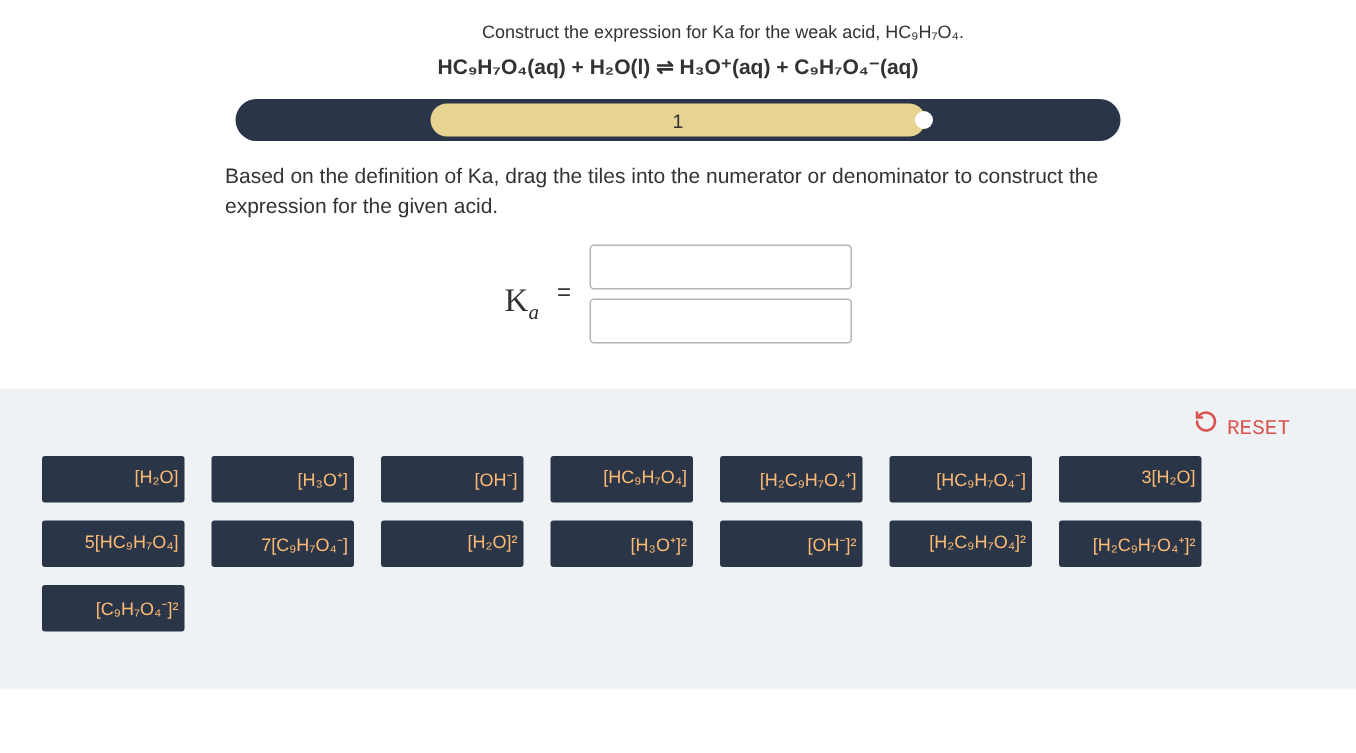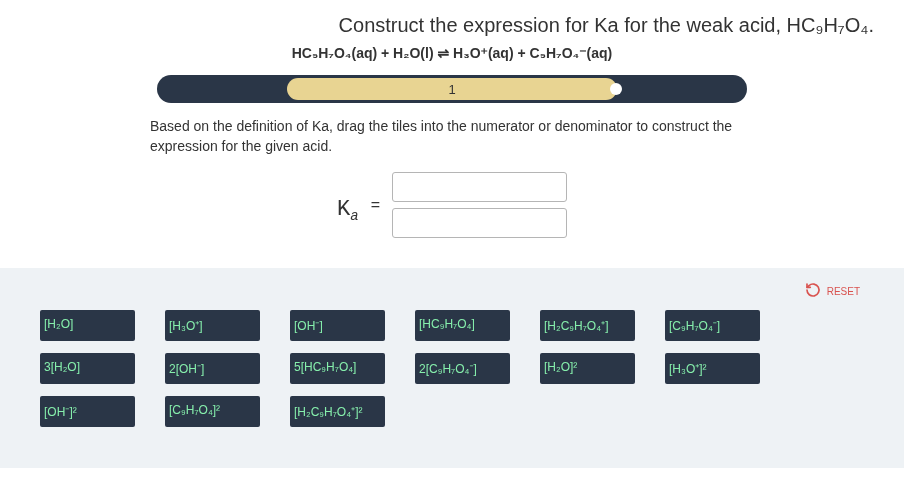--- a/index.html
+++ b/index.html
@@ -1,36 +1,36 @@
 <!DOCTYPE html>
 <html><head>
   <meta charset="utf-8">
   <style>
     * { margin: 0; padding: 0; box-sizing: border-box; }
     body { font-family: Arial, sans-serif; font-size: 13px; color: #333; background: #fff; width: 904px; height: 502px; }
     .container { padding: 8px 30px 0 30px; }
-    .prompt-title { text-align: right; font-size: 20px; margin-top: 6px; margin-bottom: 8px; padding-left: 60px; }
+    .prompt-title { text-align: center; font-size: 12px; margin-top: 6px; margin-bottom: 8px; padding-left: 60px; }
     .equation { text-align: center; font-size: 14px; margin-bottom: 14px; font-weight: bold; }
     .progress-wrap { display: flex; justify-content: center; margin-bottom: 14px; }
     .progress-bar { width: 590px; height: 28px; background: #2a3647; border-radius: 14px; position: relative; display: flex; align-items: center; }
     .progress-fill { position: absolute; left: 130px; width: 330px; height: 22px; background: #e8d492; border-radius: 11px; display: flex; align-items: center; justify-content: center; font-size: 13px; color: #333; }
     .progress-knob { position: absolute; left: 453px; width: 12px; height: 12px; background: #fff; border-radius: 50%; }
     .instructions { font-size: 14px; line-height: 1.4; margin: 0 120px 16px 120px; }
     .expression-row { display: flex; align-items: center; justify-content: center; gap: 12px; margin-bottom: 30px; }
-    .ka-label { font-size: 22px; font-family: Liberation Mono, monospace; margin-top: 12px; }
+    .ka-label { font-size: 22px; font-family: Liberation Serif, serif; margin-top: 12px; }
     .ka-label sub { font-size: 14px; font-style: italic; }
     .equals { font-size: 16px; }
     .fraction { display: flex; flex-direction: column; gap: 6px; }
     .dropzone { width: 175px; height: 30px; border: 1px solid #b5b5b5; border-radius: 3px; background: #fff; }
     .tile-section { background: #eef2f5; padding: 14px 28px 18px 28px; min-height: 200px; }
     .reset-row { display: flex; justify-content: flex-end; margin-bottom: 10px; }
-    .reset-btn { background: transparent; border: none; color: #d9534f; font-size: 10px; cursor: pointer; display: flex; align-items: center; gap: 6px; padding-right: 16px;}
+    .reset-btn { background: transparent; border: none; color: #d9534f; font-size: 14px; cursor: pointer; display: flex; align-items: flex-end; gap: 6px; padding-right: 16px; font-family: Liberation Mono, monospace;}
     .reset-icon { display: inline-block; }
     .tiles { display: flex; flex-wrap: wrap; gap: 12px 18px; }
-    .tile { background: #2a3647; color: #86efac; font-size: 12px; padding: 7px 4px; border-radius: 2px; text-align: left; cursor: grab; min-width: 95px; margin-left: 12px; }
+    .tile { background: #2a3647; color: #fdba74; font-size: 12px; padding: 7px 4px; border-radius: 2px; text-align: right; cursor: grab; min-width: 95px; }
     sub { font-size: 0.7em; vertical-align: sub; }
   </style>
 </head>
 <body>
 
 <div class="container">
   <div class="prompt-title">Construct the expression for Ka for the weak acid, HC₉H₇O₄.</div>
   <div class="equation">HC₉H₇O₄(aq) + H₂O(l) ⇌ H₃O⁺(aq) + C₉H₇O₄⁻(aq)</div>
 
   <div class="progress-wrap">
@@ -67,24 +67,24 @@
       </span>
       <span>RESET</span>
     </button>
   </div>
   <div class="tiles">
     <div class="tile">[H₂O]</div>
     <div class="tile">[H₃O⁺]</div>
     <div class="tile">[OH⁻]</div>
     <div class="tile">[HC₉H₇O₄]</div>
     <div class="tile">[H₂C₉H₇O₄⁺]</div>
-    <div class="tile">[C₉H₇O₄⁻]</div>
+    <div class="tile">[HC₉H₇O₄⁻]</div>
     <div class="tile">3[H₂O]</div>
-    <div class="tile">2[OH⁻]</div>
     <div class="tile">5[HC₉H₇O₄]</div>
-    <div class="tile">2[C₉H₇O₄⁻]</div>
+    <div class="tile">7[C₉H₇O₄⁻]</div>
     <div class="tile">[H₂O]²</div>
     <div class="tile">[H₃O⁺]²</div>
     <div class="tile">[OH⁻]²</div>
-    <div class="tile">[C₉H₇O₄]²</div>
+    <div class="tile">[H₂C₉H₇O₄]²</div>
     <div class="tile">[H₂C₉H₇O₄⁺]²</div>
+    <div class="tile">[C₉H₇O₄⁻]²</div>
   </div>
 </div>
 
 </body></html>

